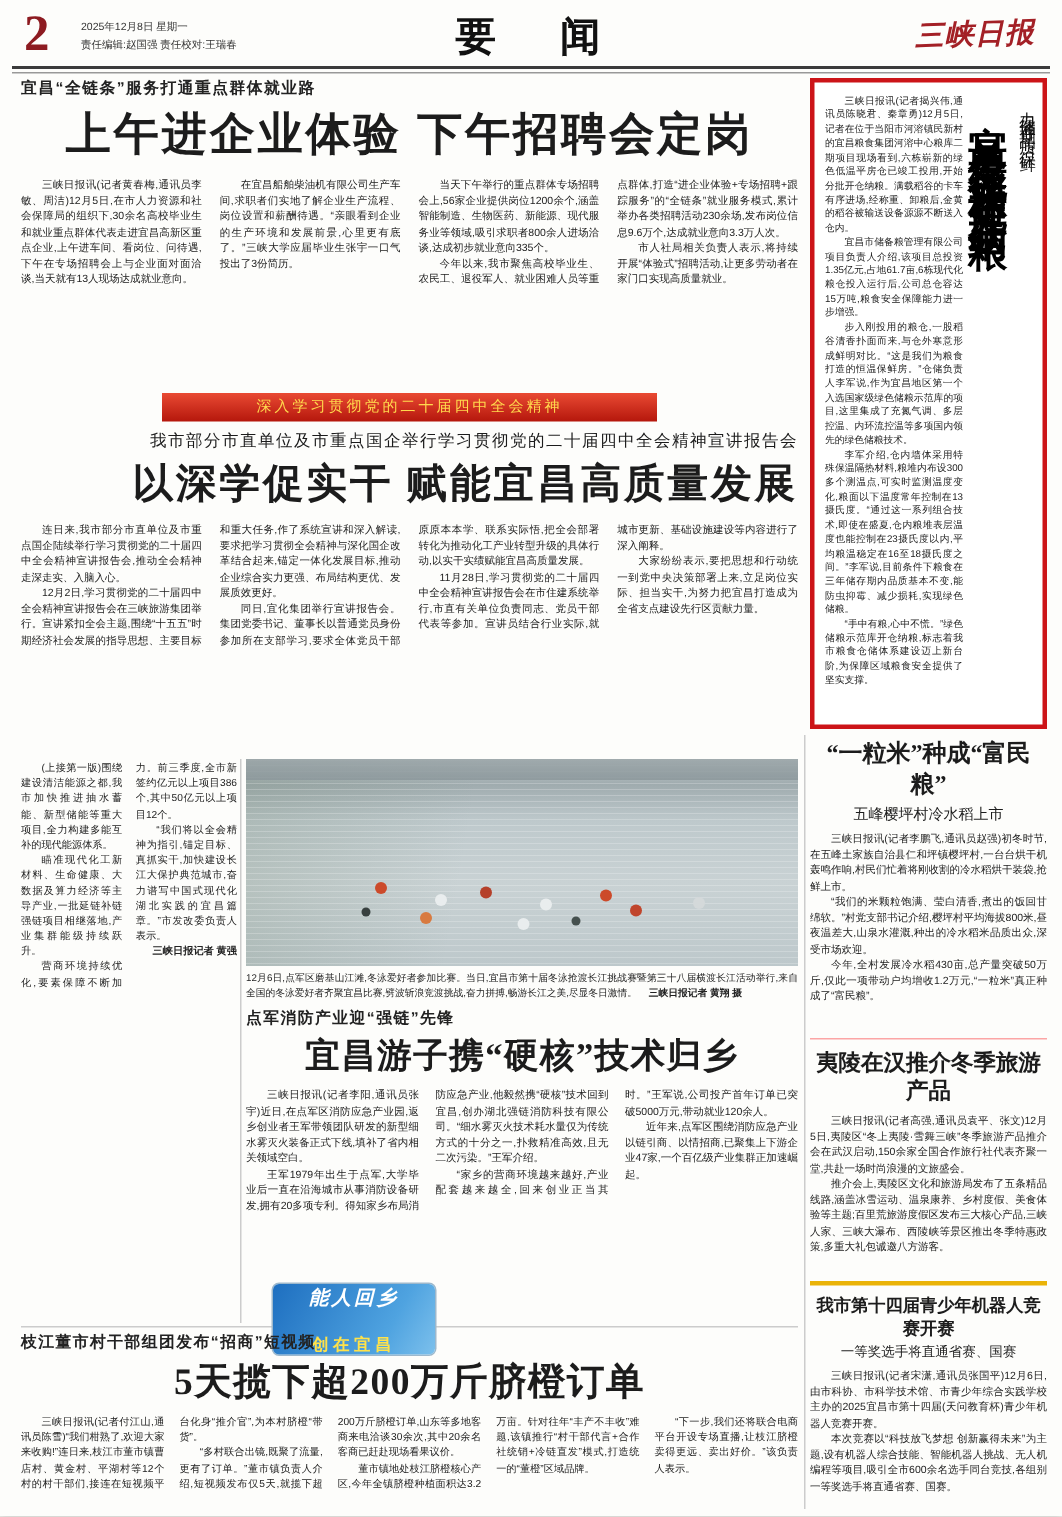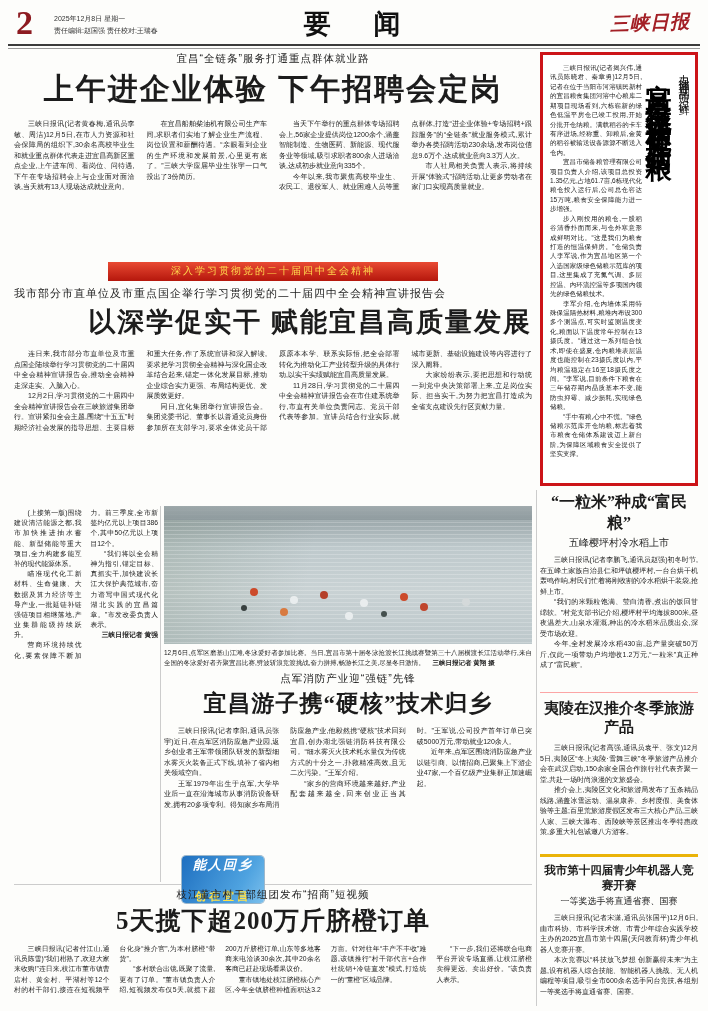--- a/index.html
+++ b/index.html
@@ -10,34 +10,34 @@
   .hdr{position:absolute;left:0;top:0;width:708px;height:48px;}
   .pagenum{position:absolute;left:16px;top:4px;font:900 34px "Liberation Serif",serif;color:#8d1b21;}
   .dateblock{position:absolute;left:54px;top:13px;font-size:7px;line-height:1.7;color:#333;}
   .sectiontitle{position:absolute;left:0;right:4px;top:6px;text-align:center;
         font:900 27px "Liberation Serif",serif;letter-spacing:18px;color:#111;text-indent:18px;}
   .masthead{position:absolute;right:18px;top:10px;font:900 italic 19px "Liberation Serif",serif;
         color:#a32026;transform:rotate(-2deg);letter-spacing:1px;}
   .hrule{position:absolute;left:8px;right:8px;top:44px;border-top:2.5px solid #3b3b3b;}
   .hrule2{position:absolute;left:8px;right:8px;top:48px;border-top:1px solid #999;}
   
-  .kicker{text-align:center;font-size:10.5px;color:#222;letter-spacing:1px;}
+  .kicker{text-align:left;font-size:10.5px;color:#222;letter-spacing:1px;font-weight:bold;}
   .bodytext{font-size:7px;line-height:1.5;text-align:justify;overflow:hidden;color:#222;}
   .bodytext p{margin:0;text-indent:2em;}
   
   .art-jobs{position:absolute;left:14px;top:52px;width:518px;height:210px;}
   .art-jobs .headline{text-align:center;font:900 30px "Liberation Sans",sans-serif;
         letter-spacing:2px;margin:3px 0 9px;}
   .art-jobs .bodytext{columns:4;column-gap:12px;height:140px;}
   
   .sec-plenary{position:absolute;left:14px;top:262px;width:518px;height:240px;}
   .banner{width:330px;margin:0 auto;background:linear-gradient(#e94a33,#b5170c);
         color:#ffd94d;font-size:10px;font-weight:normal;text-align:center;padding:2px 0 3px;
         letter-spacing:2px;}
-  .sec-plenary .subtitle{text-align:left;font-size:11px;margin-top:5px;letter-spacing:1px;font-family:Liberation Mono, monospace;}
+  .sec-plenary .subtitle{text-align:right;font-size:11px;margin-top:5px;letter-spacing:1px;font-family:Liberation Mono, monospace;}
   .sec-plenary .headline{text-align:right;font:900 27px "Liberation Serif",serif;
         letter-spacing:2px;margin:3px 0 9px;}
   .sec-plenary .bodytext{columns:4;column-gap:12px;height:168px;}
   
   .cont{position:absolute;left:14px;top:508px;width:144px;height:372px;}
   .cont .bodytext{columns:2;column-gap:9px;font-size:6.8px;height:370px;}
   .cont .bodytext p:last-child{text-indent:0;text-align:right;font-weight:bold;}
   .vrule1{position:absolute;left:160px;top:506px;width:1px;height:376px;background:#ccc;}
   .vrule2{position:absolute;left:536px;top:490px;width:1px;height:516px;background:#ccc;}
   .hrule3{position:absolute;left:14px;top:884px;width:518px;border-top:1px solid #ccc;}
@@ -56,21 +56,21 @@
         218px 106px 0 1px #45504e, 300px 94px 0 2px #d4d9da;}
   .caption{position:absolute;left:164px;top:648px;width:368px;font-size:6.5px;line-height:1.55;
         text-align:justify;color:#222;}
   .caption b{margin-left:6px;white-space:nowrap;}
   
   .art-ret{position:absolute;left:164px;top:672px;width:368px;height:212px;}
   .art-ret .headline{text-align:center;font:900 23px "Liberation Serif",serif;
         letter-spacing:1px;margin:2px 0 7px;}
   .art-ret .bodytext{columns:3;column-gap:11px;height:152px;}
   
-  .badge{position:absolute;left:182px;top:856px;width:82px;height:47px;border-radius:4px;
+  .badge{position:absolute;left:182px;top:856px;width:108px;height:47px;border-radius:4px;
         background:linear-gradient(120deg,#1e6fc0,#4fa3e0 70%,#7cc0ec);
         display:flex;flex-direction:column;align-items:center;justify-content:center;
         box-shadow:0 0 0 1px #9db8cc;}
   .badge .l1{font:900 italic 13px "Liberation Serif",serif;color:#fff;letter-spacing:2px;}
   .badge .l2{font-weight:bold;font-size:11px;color:#ffe24a;letter-spacing:3px;margin-top:15px;}
   
   .art-org{position:absolute;left:14px;top:888px;width:518px;height:118px;}
   .art-org .headline{text-align:center;font:900 25px "Liberation Serif",serif;
         letter-spacing:1px;margin:2px 0 7px;}
   .art-org .bodytext{columns:5;column-gap:10px;font-size:6.8px;height:70px;}

